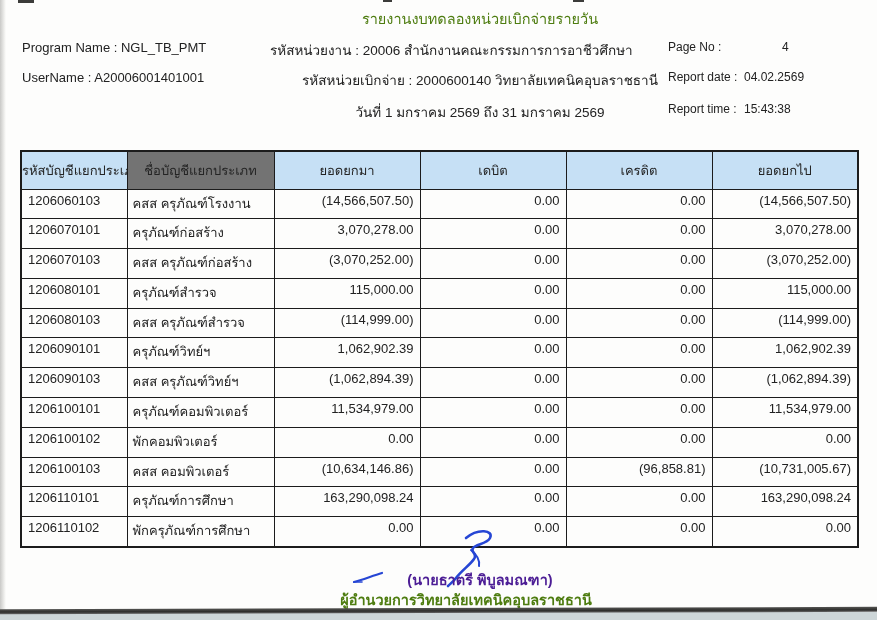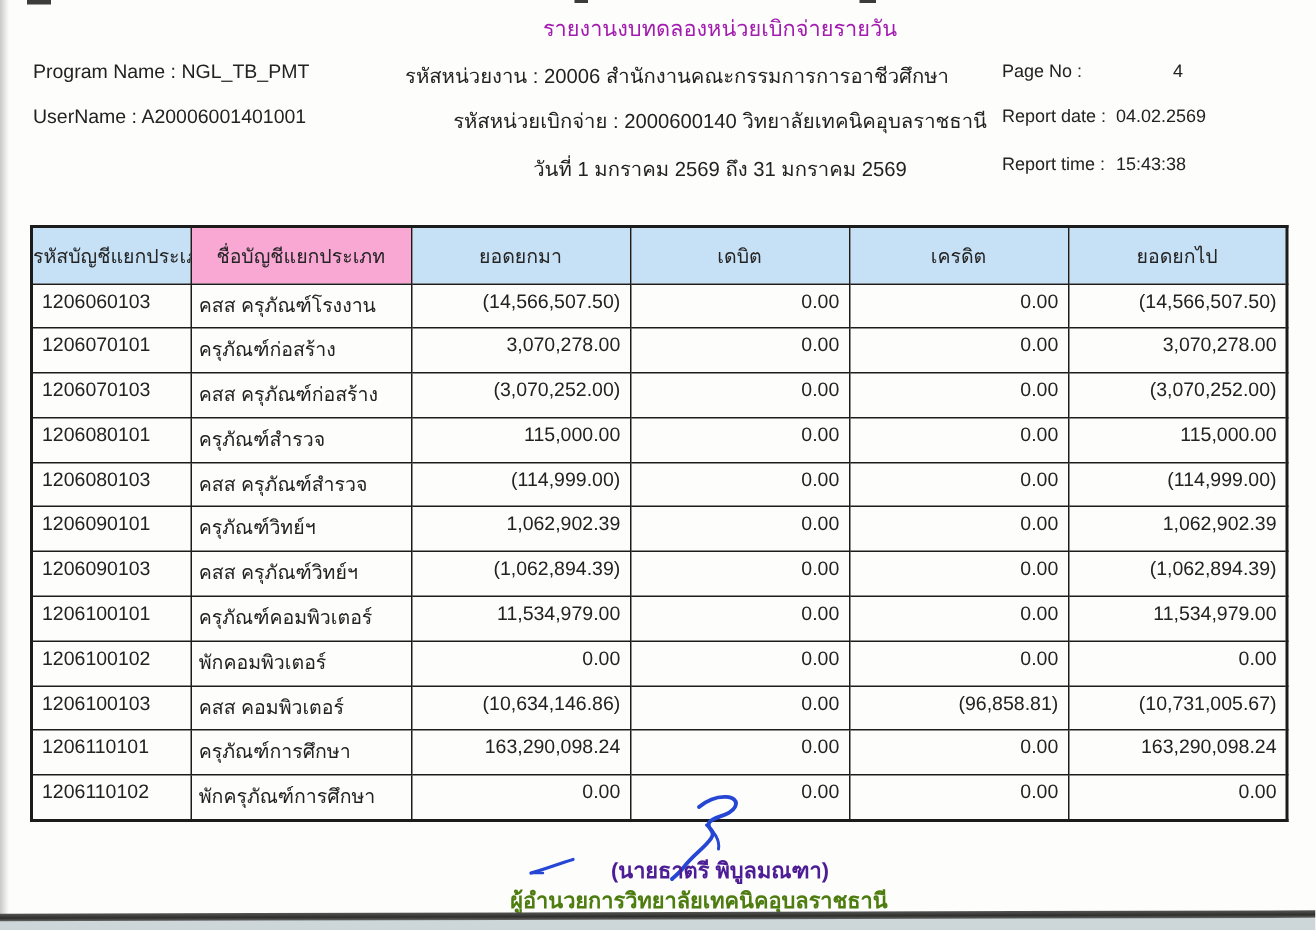--- a/index.html
+++ b/index.html
@@ -24,21 +24,21 @@
     transform: rotate(-0.15deg);
   }
   .bottom-strip {
     position: absolute; left: 0; top: 612px; width: 877px; height: 8px;
     background: #cdd6d8;
   }
 
   
   .doc-title {
     position: absolute; left: 280px; top: 7px; width: 400px;
-    text-align: center; font-size: 14.5px; color: #a21caf;
+    text-align: center; font-size: 14.5px; color: #4d7c0f;
   }
   .hdr-left-1 { position: absolute; left: 22px;  top: 40px;  font-size: 13px; }
   .hdr-left-2 { position: absolute; left: 22px;  top: 70px;  font-size: 13px; }
   .hdr-mid-1  { position: absolute; left: 270px; top: 39px;  width: 420px; text-align: left; font-size: 13.5px; }
   .hdr-mid-2  { position: absolute; left: 270px; top: 69px;  width: 420px; text-align: center; font-size: 13.5px; }
   .hdr-mid-3  { position: absolute; left: 270px; top: 101px; width: 420px; text-align: center; font-size: 13.5px; }
   .hdr-right-row { position: absolute; left: 668px; width: 200px; font-size: 12px; }
   .hdr-right-row .lbl { display: inline-block; width: 76px; }
   .hdr-right-row .val { display: inline-block; }
   .r1 { top: 40px; } .r2 { top: 70px; } .r3 { top: 102px; }
@@ -97,21 +97,21 @@
 <div class="hdr-mid-3">วันที่ 1 มกราคม 2569 ถึง 31 มกราคม 2569</div>
 
 <div class="hdr-right-row r1"><span class="lbl">Page No :</span><span class="val" style="padding-left:38px;">4</span></div>
 <div class="hdr-right-row r2"><span class="lbl">Report date :</span><span class="val">04.02.2569</span></div>
 <div class="hdr-right-row r3"><span class="lbl">Report time :</span><span class="val">15:43:38</span></div>
 
 <table class="ledger">
   <thead>
     <tr id="header-row">
         <th class="col0" style="background: rgb(198, 224, 245);">รหัสบัญชีแยกประเภท</th>
-        <th class="col1" style="background: #f9a8d4;">ชื่อบัญชีแยกประเภท</th>
+        <th class="col1" style="background: #737373;">ชื่อบัญชีแยกประเภท</th>
         <th class="col2" style="background: rgb(198, 224, 245);">ยอดยกมา</th>
         <th class="col3" style="background: rgb(198, 224, 245);">เดบิต</th>
         <th class="col4" style="background: rgb(198, 224, 245); margin-left: 20px;">เครดิต</th>
         <th class="col5" style="background: rgb(198, 224, 245);">ยอดยกไป</th>
       </tr>
   </thead>
   <tbody id="table-body">
       <tr>
         <td class="col0">1206060103</td>
         <td class="col1">คสส ครุภัณฑ์โรงงาน</td>

